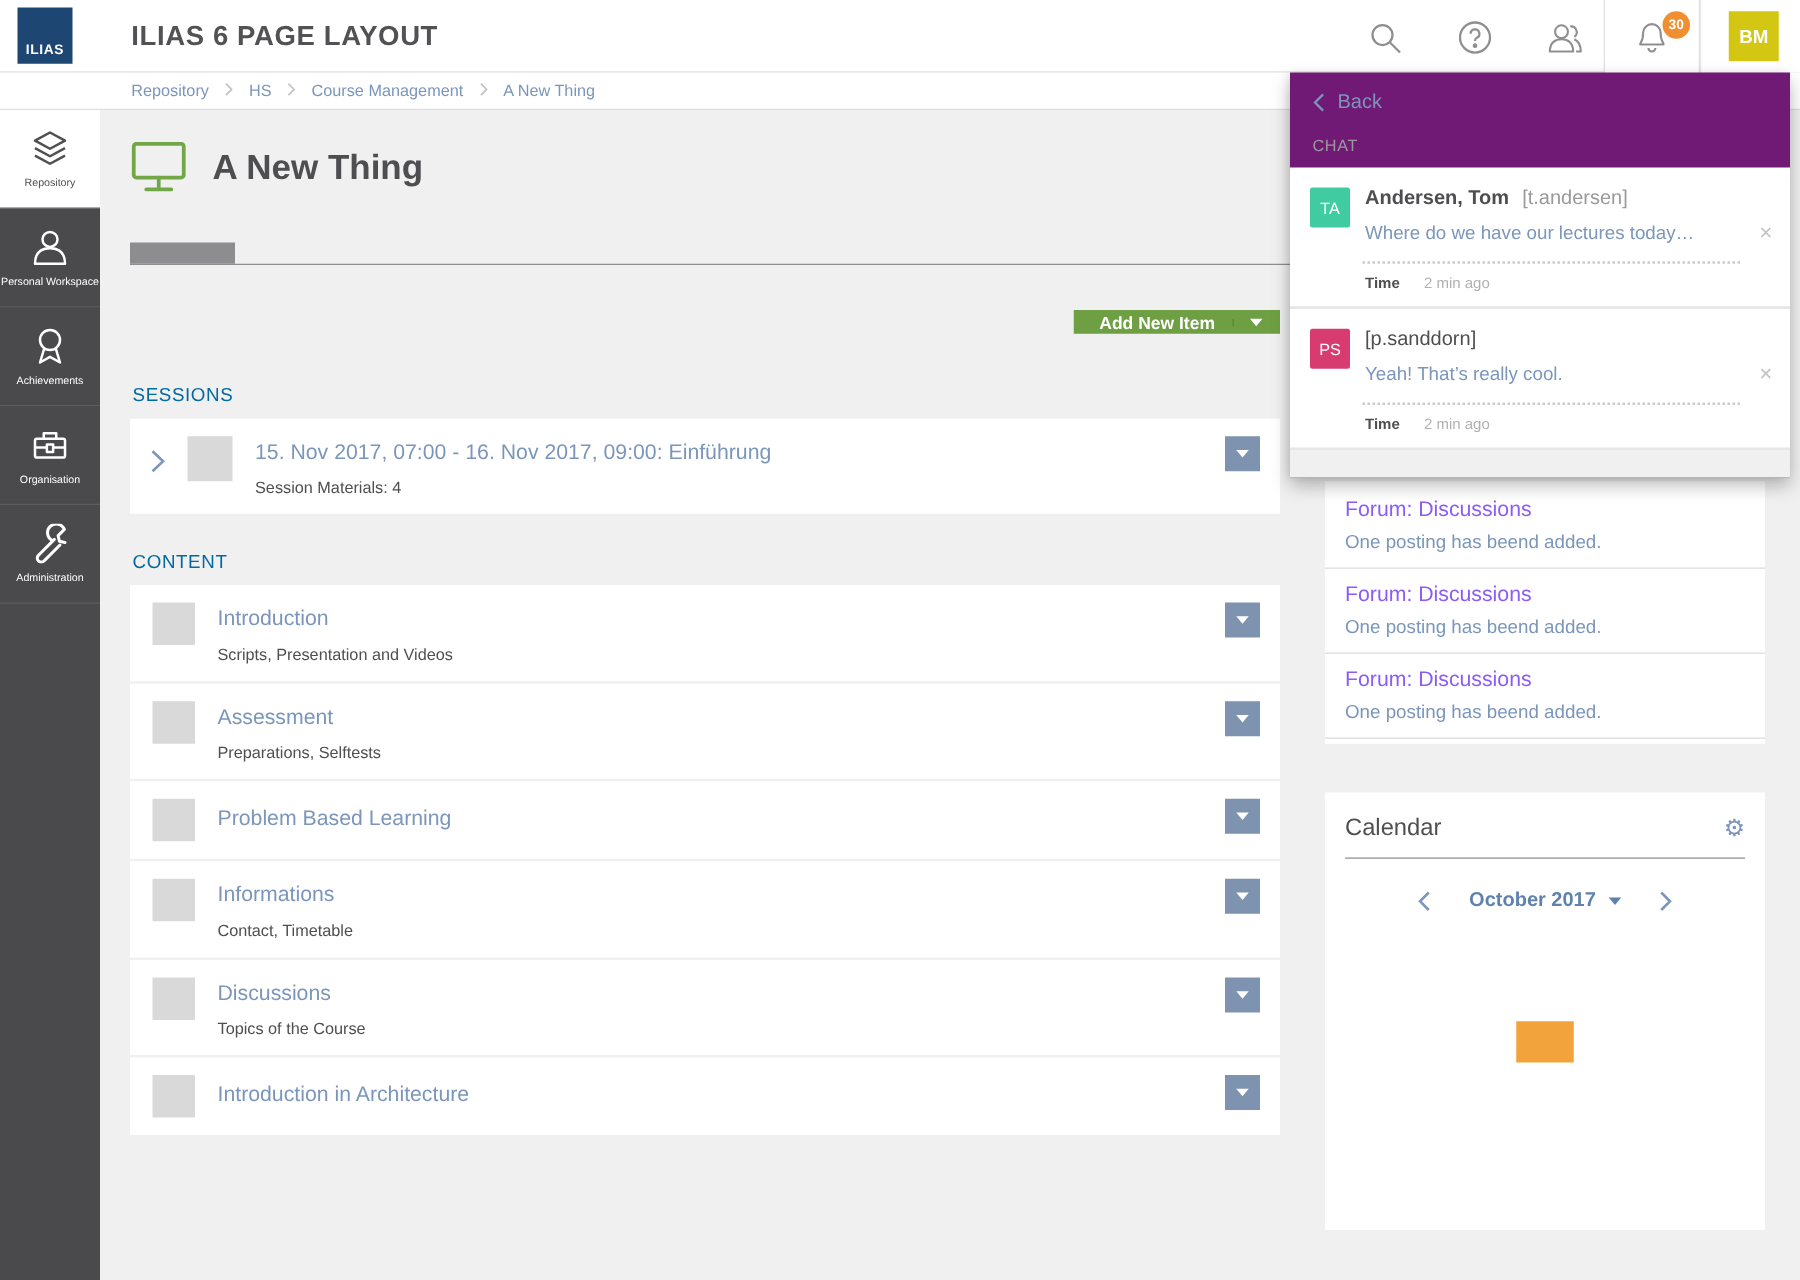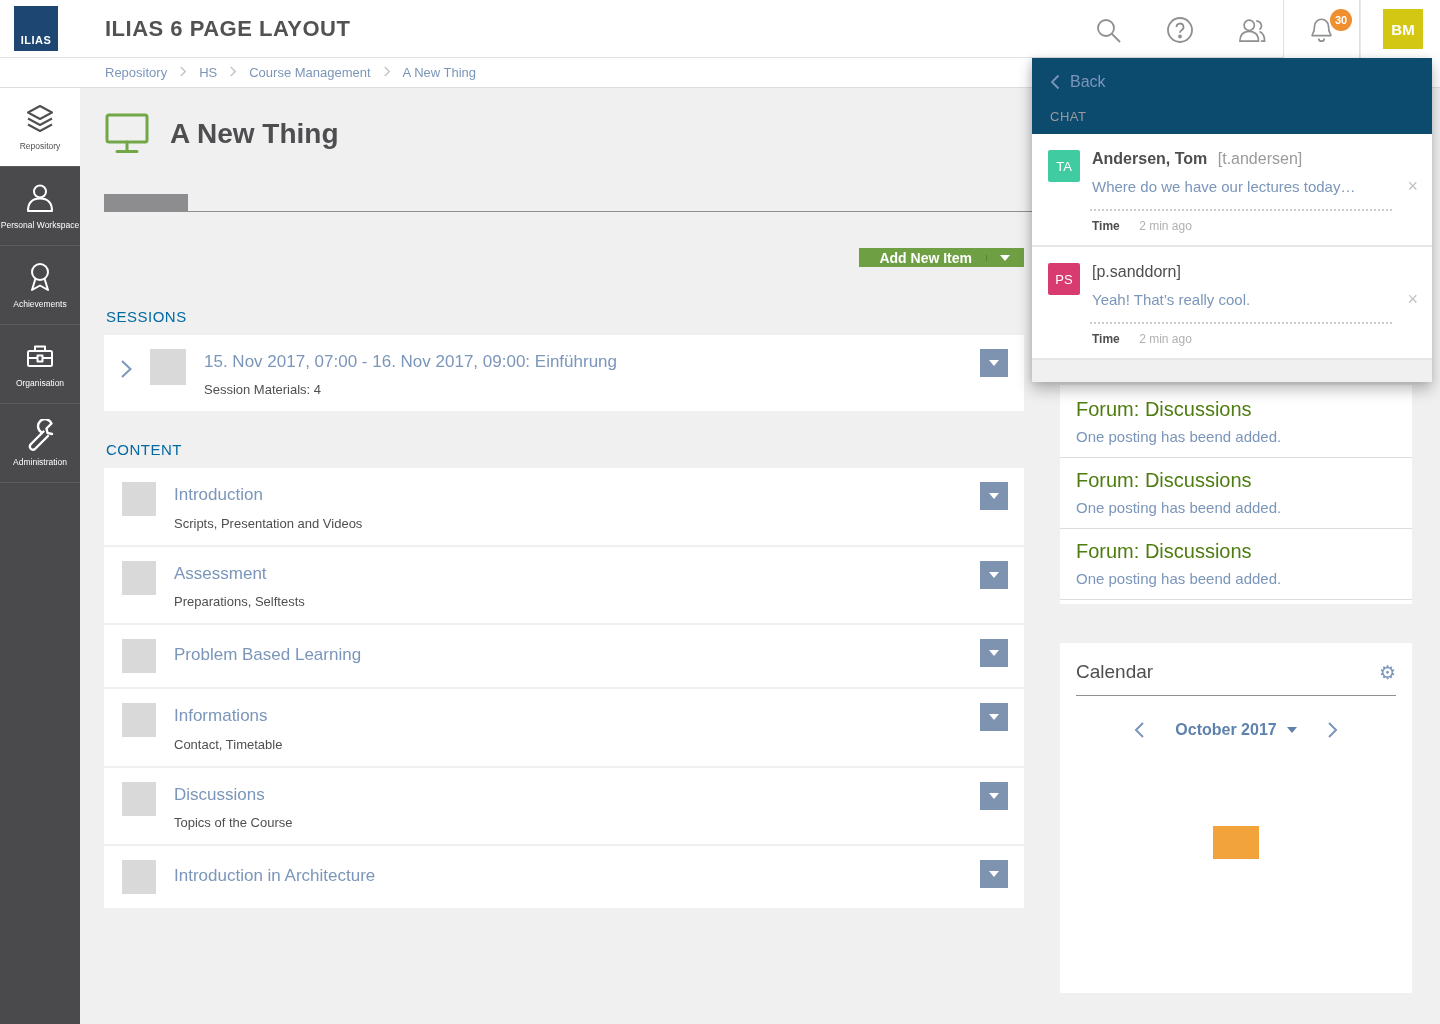--- a/index.html
+++ b/index.html
@@ -65,40 +65,40 @@
   .card-sub { font-size:13px; color:#4f4f51; margin-top:10px; }
   .dd-btn { position:absolute; right:16px; top:14px; width:28px; height:28px; background:#7e93af; border:none; cursor:pointer; display:flex; align-items:center; justify-content:center; }
   .dd-btn .caret-down { border-top-color:#fff; border-left-width:5px; border-right-width:5px; }
   .card.no-sub { padding-top:14px; padding-bottom:14px; }
   .card.no-sub .card-title { padding-top:6px; padding-bottom:6px; }
 
   
   .right-col { position:absolute; left:1060px; top:385px; width:352px; z-index:2; }
   .forum-card { background:#fff; padding:2px 0 4px; }
   .forum-entry { padding:11px 14px 12px 16px; border-bottom:1px solid #dcdcdc; margin:0 0 0 0; }
-  .forum-title { font-size:20px; color:#4d7c0f; }
+  .forum-title { font-size:17px; color:#8b5cf6; }
   .forum-link { font-size:15px; color:#7b96ba; margin-top:7px; cursor:pointer; }
 
   .cal-card { background:#fff; margin-top:39px; padding:16px 16px 20px; height:350px; }
   .cal-head { display:flex; justify-content:space-between; align-items:center; border-bottom:1px solid #8f8f91; padding:2px 0 12px; }
   .cal-title { font-size:19px; color:#4f4f51; }
   .gear { color:#7b96ba; font-size:19px; cursor:pointer; line-height:1; }
   .cal-nav { display:flex; align-items:center; justify-content:center; gap:30px; margin-top:22px; height:24px; }
   .cal-nav .nav-chev { cursor:pointer; display:flex; }
   .cal-nav svg { width:12px; height:18px; }
   .cal-month { font-size:16px; font-weight:bold; color:#5f82ad; display:flex; align-items:center; gap:10px; cursor:pointer; }
   .cal-month .caret-down { border-top-color:#5f82ad; }
   .cal-grid { display:grid; grid-template-columns:repeat(7,46px); justify-content:center; margin-top:18px; }
   .cal-cell { height:33px; display:flex; align-items:center; justify-content:center; font-size:13px; font-weight:bold; color:#6f88aa; cursor:pointer; }
   .cal-cell.wd { color:#c6c9ce; font-weight:normal; cursor:default; }
   .cal-cell.muted { color:#ccced3; }
   .cal-cell.selected { background:#f2a33c; color:#fff; }
 
   
-  .chat-panel { position:absolute; top:58px; left:1032px; width:400px; background:#0c4a6e; z-index:50; box-shadow:0 7px 14px rgba(0,0,0,.28), -2px 0 6px rgba(0,0,0,.08); }
+  .chat-panel { position:absolute; top:58px; left:1032px; width:400px; background:#701a75; z-index:50; box-shadow:0 7px 14px rgba(0,0,0,.28), -2px 0 6px rgba(0,0,0,.08); }
   .chat-back { display:flex; align-items:center; gap:10px; padding:15px 0 10px 18px; color:#7b96ba; font-size:16px; cursor:pointer; }
   .chat-back svg { width:10px; height:16px; }
   .chat-heading { padding:8px 0 10px 18px; font-size:13px; color:#9a9a9c; letter-spacing:.5px; }
   .chat-card { position:relative; background:#fff; border-bottom:2px solid #e6e6e7; padding:16px 40px 12px 60px; }
   .chat-avatar { position:absolute; left:16px; top:16px; width:32px; height:32px; border-radius:2px; color:#fff; font-size:13px; display:flex; align-items:center; justify-content:center; }
   .chat-namerow { font-size:16px; }
   .chat-name { font-weight:bold; color:#4e4e50; }
   .chat-handle { color:#9a9a9c; margin-left:6px; }
   .chat-card.no-name .chat-handle { color:#4e4e50; margin-left:0; }
   .chat-msg { font-size:15px; color:#7b96ba; margin-top:10px; cursor:pointer; }

